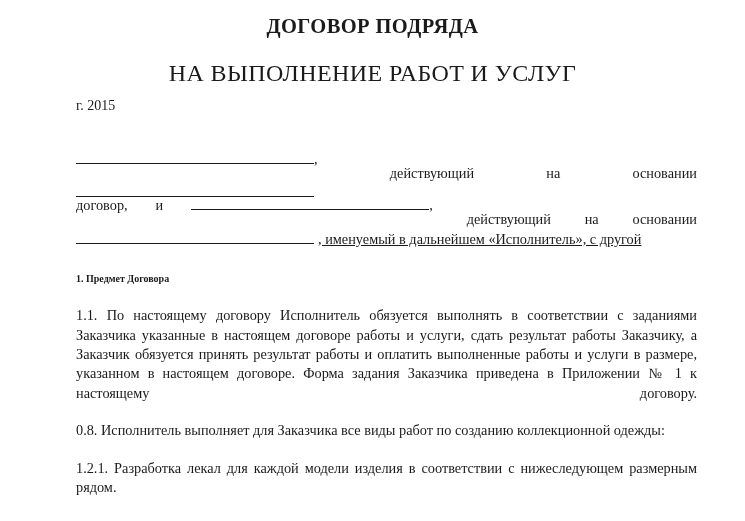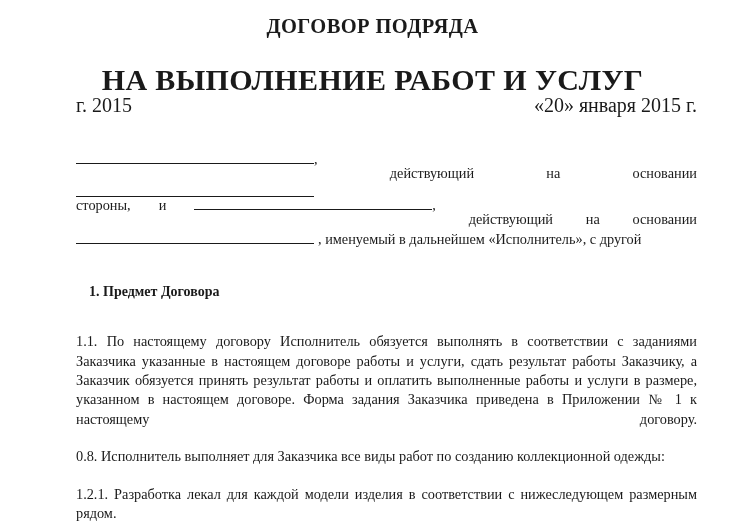--- a/index.html
+++ b/index.html
@@ -33,38 +33,38 @@
     text-align: center;
   }
   .doc-title-1 {
     font-size: 20.5px;
     font-weight: bold;
     letter-spacing: 0.4px;
     line-height: 24px;
     white-space: nowrap;
   }
   .doc-title-2 {
-    font-size: 30px;
-    font-weight: bold;
+    font-size: 24px;
+    font-weight: normal;
     letter-spacing: 0.4px;
     line-height: 27px;
-    margin-top: 28px;
+    margin-top: 22px;
     white-space: nowrap;
   }
 
   
   .date-row {
     position: absolute;
     left: 76px;
     top: 96px;
     width: 621px;
     display: flex;
     justify-content: space-between;
     align-items: baseline;
-    font-size: 20px;
+    font-size: 14px;
     line-height: 19px;
   }
 
   
   .body-text {
     position: absolute;
     left: 76px;
     top: 150px;
     width: 621px;
     font-size: 14.3px;
@@ -101,42 +101,41 @@
   }
   .pl-spread {
     display: flex;
     flex: 1 1 auto;
     justify-content: space-between;
     align-items: flex-start;
   }
   .pl-gap { flex: 1 1 auto; }
 
   .section-heading {
-    font-size: 14px;
+    font-size: 10px;
     font-weight: bold;
     line-height: 19px;
-    margin: 13px;
+    margin: 0;
   }
 
   .spacer-18 { height: 18px; }
   .spacer-20 { height: 20px; }
 </style>
 </head>
 <body>
 
 <div class="page">
 
   <div class="title-block">
     <div class="doc-title-1">ДОГОВОР ПОДРЯДА</div>
     <div class="doc-title-2">НА ВЫПОЛНЕНИЕ РАБОТ И УСЛУГ</div>
   </div>
 
   <div class="date-row">
     <span>г. 2015</span>
-    <span>«20» января 2015 г.</span>
   </div>
 
   <div class="body-text">
 
     <div>
 
       <div class="pl-row">
         <span class="blank blank-a"></span>
         <span>,</span>
         <span class="pl-spread">
@@ -147,39 +146,39 @@
           <span class="pl-gap"></span>
           <span>основании</span>
         </span>
       </div>
 
       <div class="pl-row">
         <span class="blank blank-b"></span>
       </div>
 
       <div class="pl-row">
-        <span>стороны,</span>
+        <span>договор,</span>
         <span style="width:28px;"></span>
         <span>и</span>
         <span style="width:28px;"></span>
         <span class="blank blank-c"></span>
         <span>,</span>
         <span class="pl-spread">
           <span class="pl-gap"></span>
           <span>действующий</span>
           <span class="pl-gap"></span>
           <span>на</span>
           <span class="pl-gap"></span>
           <span>основании</span>
         </span>
       </div>
 
       <div class="pl-row">
         <span class="blank blank-d"></span>
-        <span class="pl-spread" style="padding-left:4px;">
+        <span class="pl-spread" style="padding-left:4px;text-decoration:underline;">
           <span>, именуемый в дальнейшем «Исполнитель», с другой</span>
         </span>
       </div>
 
 
     </div>
 
     <div class="spacer-20"></div>
 
     <div class="section-heading">1. Предмет Договора</div>

